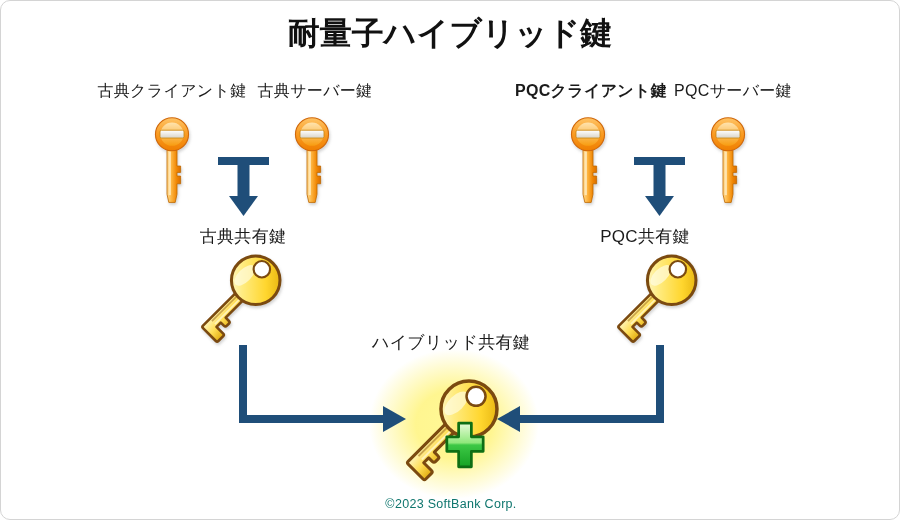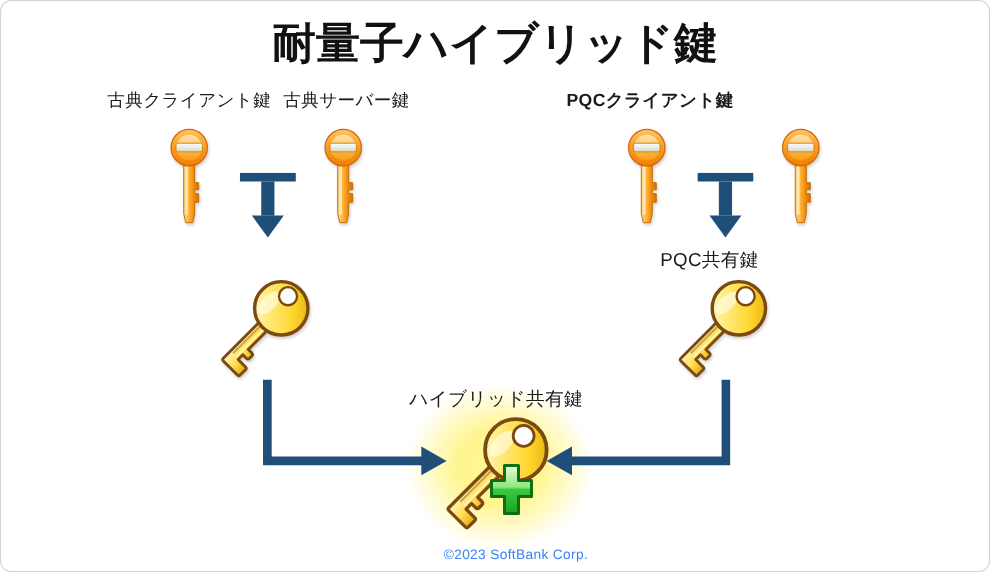--- a/index.html
+++ b/index.html
@@ -5,30 +5,30 @@
   html,body{margin:0;padding:0;background:#fff;}
   .frame{
     position:relative; width:900px; height:520px; box-sizing:border-box;
     background:#FFFFFF; border:1.5px solid #D4D4D4; border-radius:10px;
     overflow:hidden;
     font-family:"Liberation Sans","DejaVu Sans",sans-serif;
   }
   .abs{position:absolute;}
   .title{
     position:absolute; left:0; right:0; top:11px; text-align:center;
-    font-size:40px; font-weight:bold; color:#111111; letter-spacing:0px;
+    font-size:32px; font-weight:bold; color:#111111; letter-spacing:0px;
   }
   .lbl{
     position:absolute; transform:translateX(-50%);
     font-size:16px; color:#1A1A1A; white-space:nowrap; letter-spacing:0.3px;
   }
   .lbl.shared{font-size:17px;}
   .copyright{
     position:absolute; transform:translateX(-50%);
-    font-size:12.5px; color:#3b82f6; letter-spacing:0.3px;margin-left:18px;
+    font-size:12.5px; color:#0f766e; letter-spacing:0.3px;
   }
   .keyicon{filter:drop-shadow(1.5px 2.5px 1.5px rgba(100,100,100,0.30));}
   .glow{
     position:absolute; left:368px; top:348px; width:170px; height:150px;
     border-radius:50%;
     background:radial-gradient(closest-side,
       rgba(255,248,150,1) 0%, rgba(255,244,125,0.85) 45%, rgba(255,244,125,0) 100%);
   }
   .defs{position:absolute; width:0; height:0; overflow:hidden;}
 </style>
@@ -105,20 +105,21 @@
   </defs>
 </svg>
 
 <div class="frame">
 
   <div class="title">耐量子ハイブリッド鍵</div>
 
   <div class="lbl" style="left:314px; top:80px;">古典サーバー鍵</div>
   <div class="lbl" style="left:171px; top:80px;">古典クライアント鍵</div>
   <div class="lbl" style="left:590px; top:80px;font-weight:bold;">PQCクライアント鍵</div>
+  <div class="lbl" style="left:732px; top:80px;">PQCサーバー鍵</div>
 
   <div class="glow"></div>
 
   <svg class="abs" style="left:217px; top:156px; width:51px; height:60px;" viewBox="0 0 51 60">
       <use href="#t-arrow" xlink:href="#t-arrow"></use>
     </svg>
   <svg class="abs" style="left:633px; top:156px; width:51px; height:60px;" viewBox="0 0 51 60">
       <use href="#t-arrow" xlink:href="#t-arrow"></use>
     </svg>
 
@@ -137,30 +138,31 @@
   <svg class="abs keyicon" style="left:291px; top:115px; width:40px; height:91px;" viewBox="0 0 44 100">
       <use href="#small-key" xlink:href="#small-key"></use>
     </svg>
   <svg class="abs keyicon" style="left:567px; top:115px; width:40px; height:91px;" viewBox="0 0 44 100">
       <use href="#small-key" xlink:href="#small-key"></use>
     </svg>
   <svg class="abs keyicon" style="left:707px; top:115px; width:40px; height:91px;" viewBox="0 0 44 100">
       <use href="#small-key" xlink:href="#small-key"></use>
     </svg>
 
+  <div class="lbl shared" style="left:242px; top:224px;">古典共有鍵</div>
   <div class="lbl shared" style="left:644px; top:224px;">PQC共有鍵</div>
 
   <svg class="abs keyicon" style="left:188px; top:242px; width:104px; height:104px;" viewBox="0 0 120 120">
       <use href="#big-key" xlink:href="#big-key"></use>
     </svg>
   <svg class="abs keyicon" style="left:604px; top:242px; width:104px; height:104px;" viewBox="0 0 120 120">
       <use href="#big-key" xlink:href="#big-key"></use>
     </svg>
 
-  <div class="lbl shared" style="left:450px; top:350px;">ハイブリッド共有鍵</div>
+  <div class="lbl shared" style="left:450px; top:330px;">ハイブリッド共有鍵</div>
   <svg class="abs" style="left:391px; top:365px; width:120px; height:120px;" viewBox="0 0 120 120">
       <use href="#big-key" xlink:href="#big-key"></use>
     </svg>
   <svg class="abs" style="left:444px; top:419px; width:40px; height:50px;" viewBox="0 0 44 52">
       <use href="#plus-sign" xlink:href="#plus-sign"></use>
     </svg>
 
   <div class="copyright" style="left:450px; top:496px;">©2023 SoftBank Corp.</div>
 
 </div>

